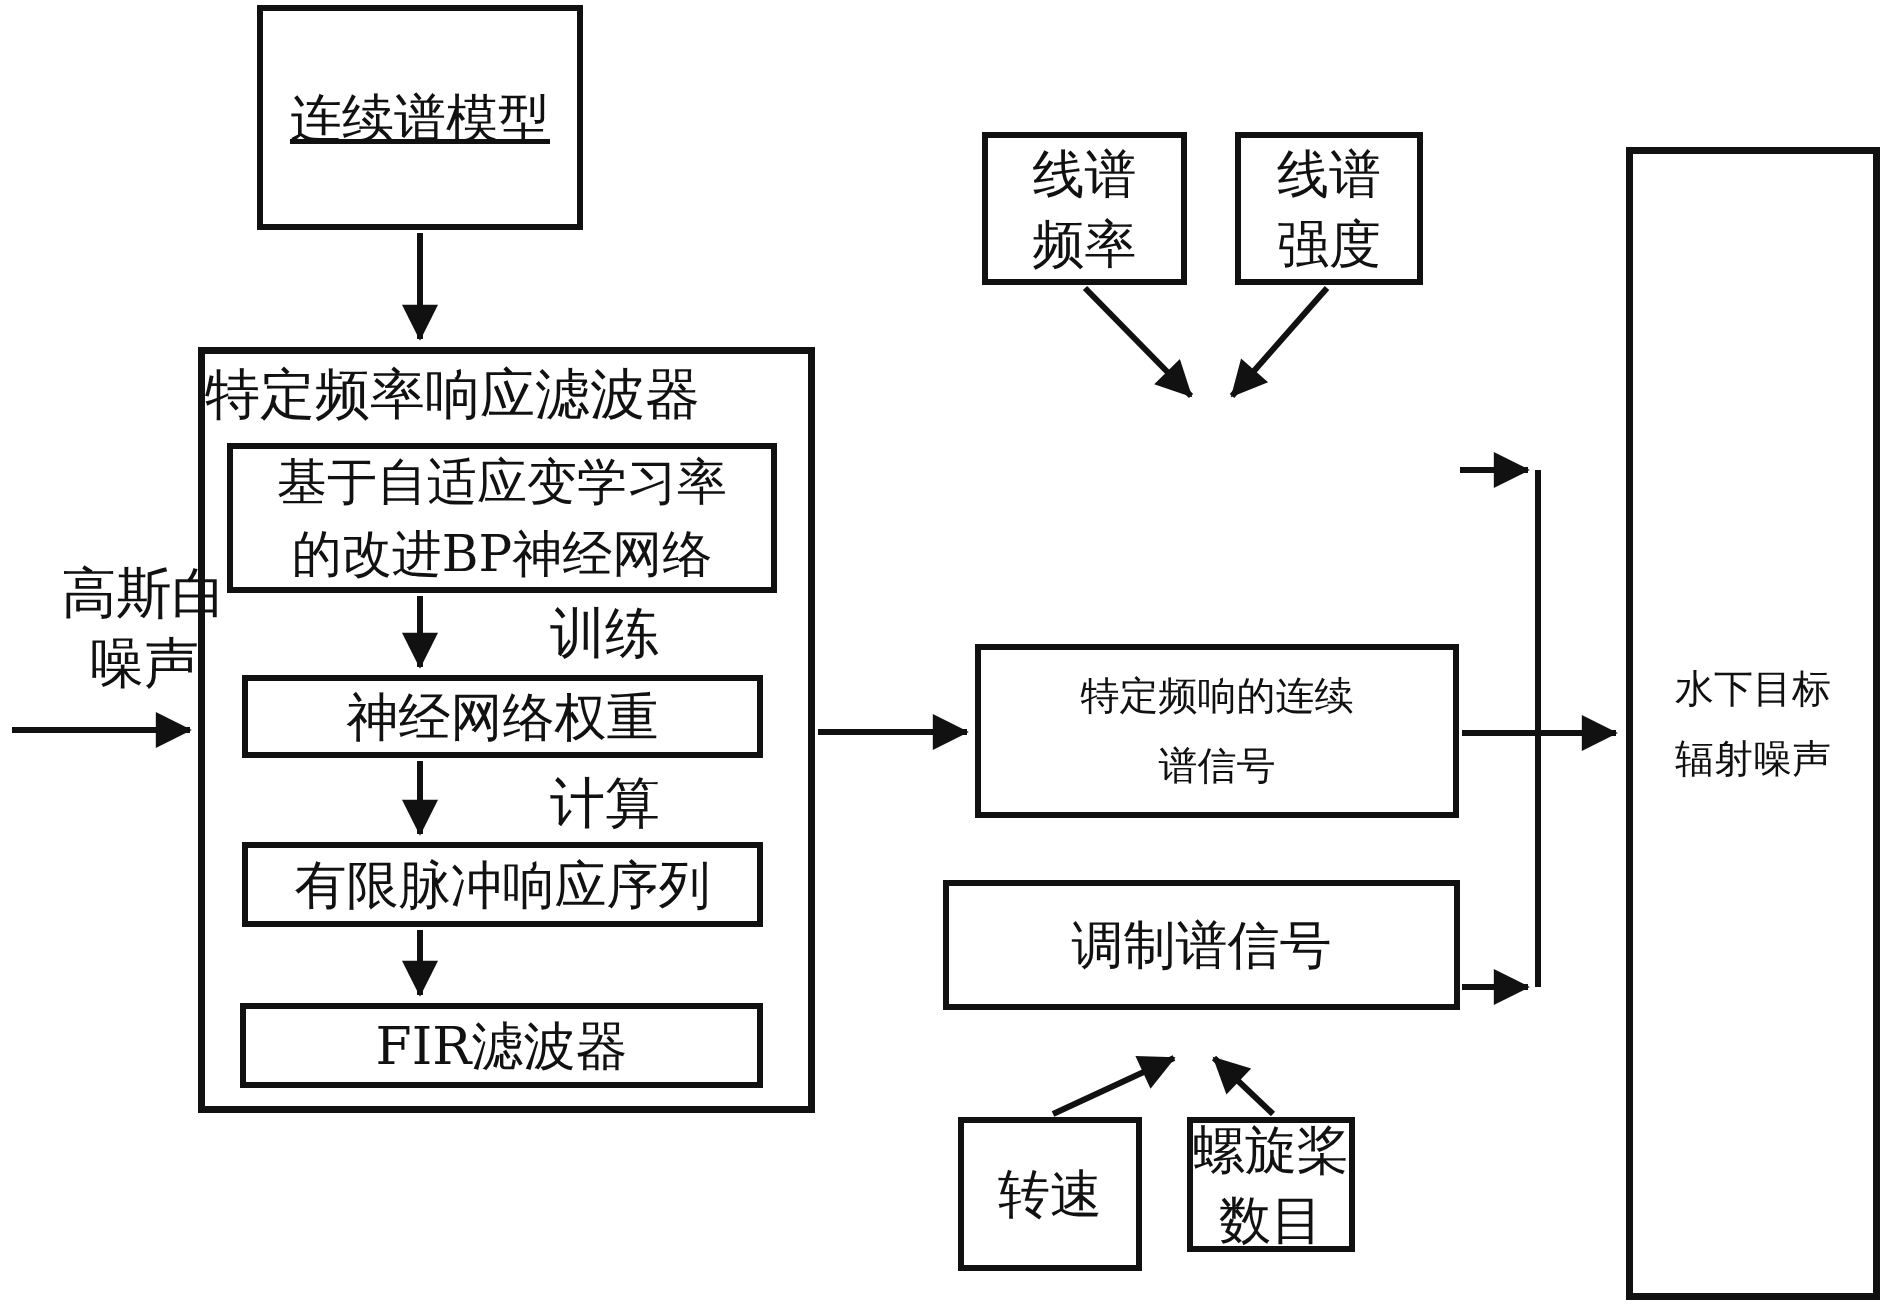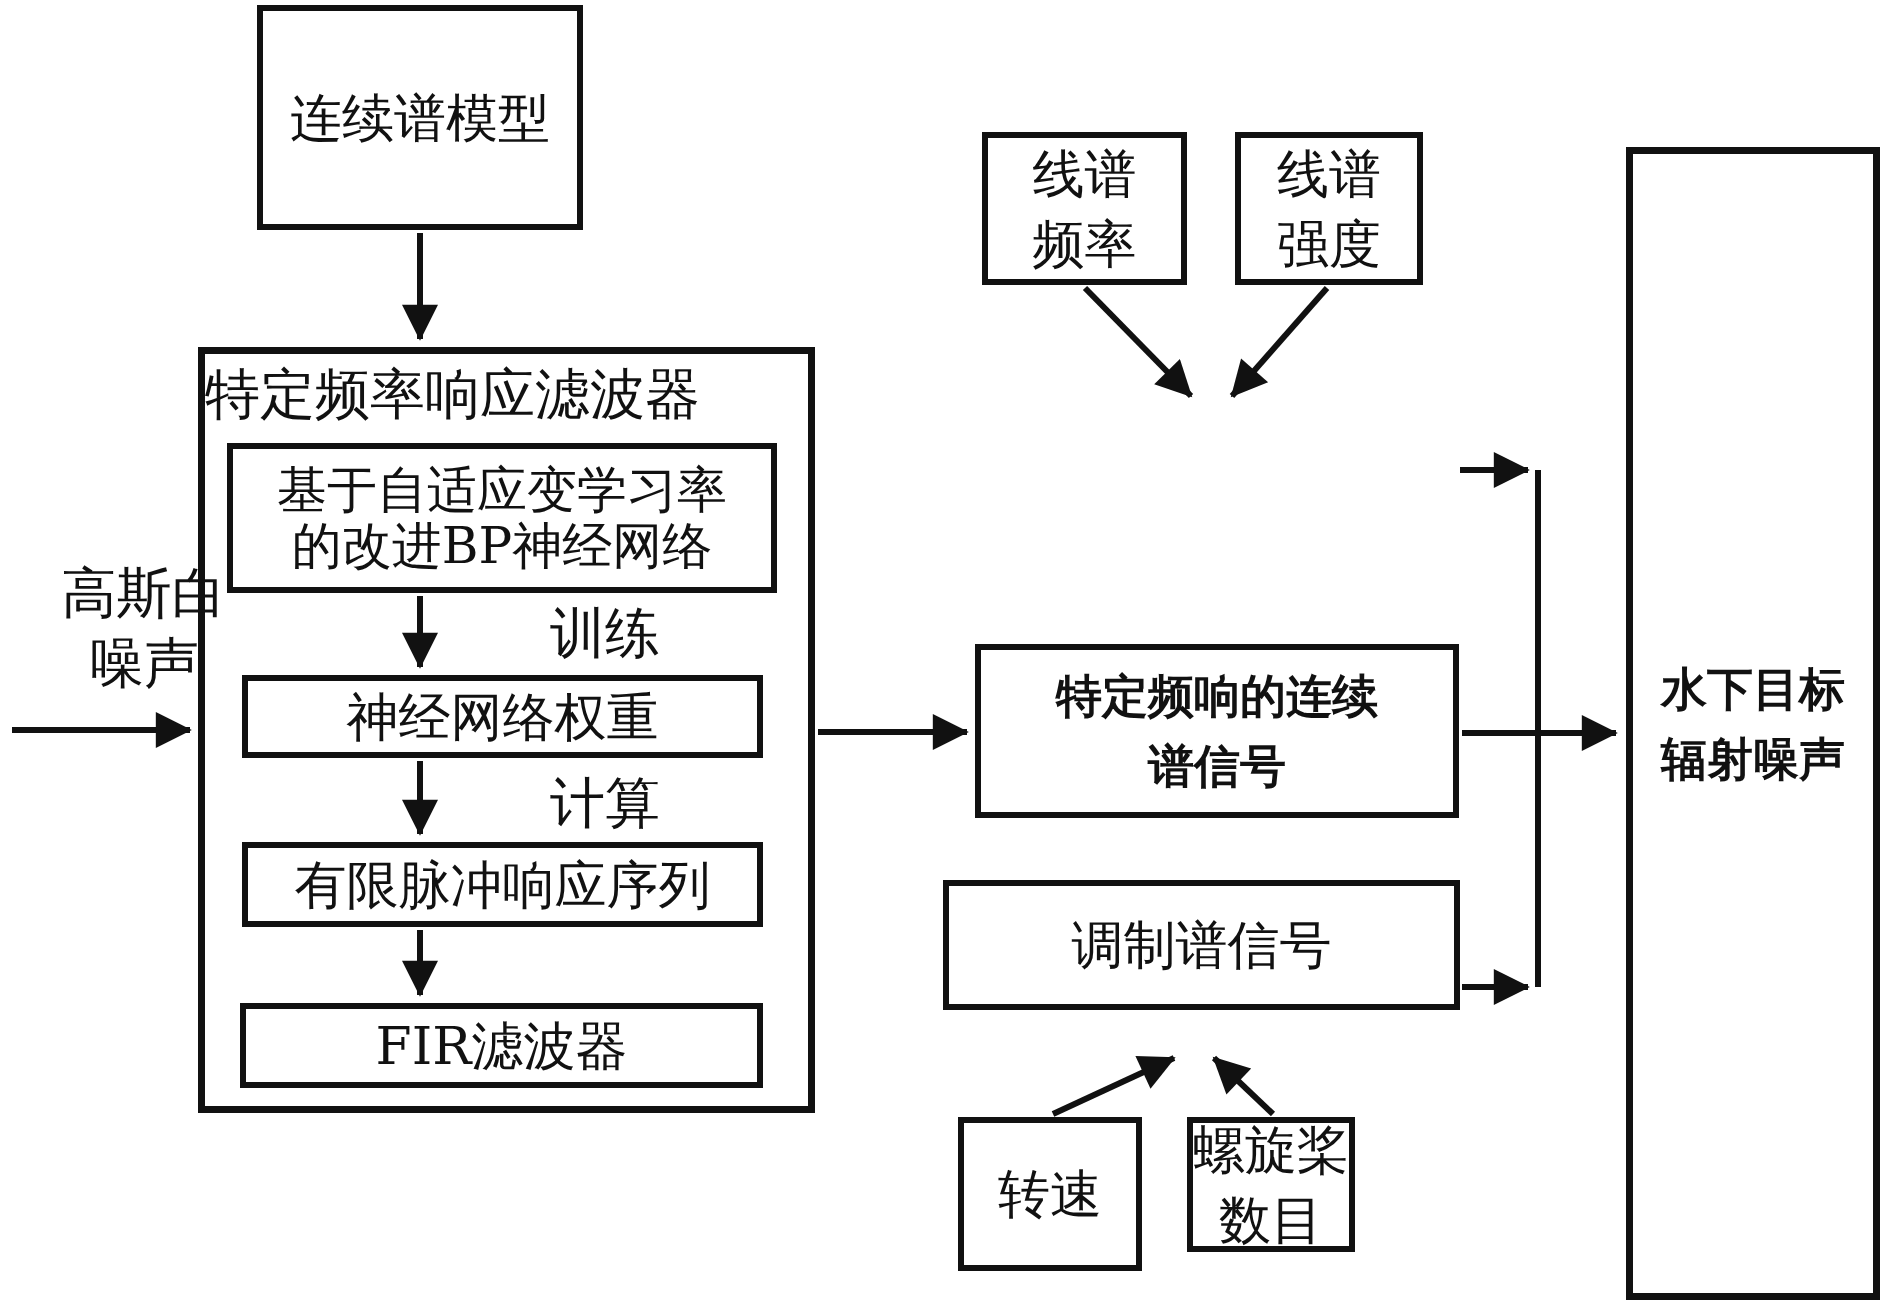--- a/index.html
+++ b/index.html
@@ -42,35 +42,35 @@
     white-space:pre-line;
   }
   .lbl{
     position:absolute;
     font-size:55px;
     line-height:70px;
     text-align:center;
     white-space:pre-line;
     color:#111111;
   }
-  .small-text{font-size:50px;line-height:56px;}
-  .mid-text{font-size:46px;line-height:70px;font-weight:bold;}
+  .small-text{font-size:50px;line-height:72px;}
+  .mid-text{font-size:39px;line-height:70px;}
   svg.wires{
     position:absolute;
     left:0;top:0;
     pointer-events:none;
   }
   svg.wires line{stroke:#111111;stroke-width:6;}
 </style>
 </head>
 <body>
 
 <div id="stage">
 
-  <div class="box" style="left:257px;top:5px;width:326px;height:225px;">连续谱模型</div>
+  <div class="box" style="left:257px;top:5px;width:326px;height:225px;text-decoration:underline;">连续谱模型</div>
 
   <div class="container-box" style="left:198px;top:347px;width:617px;height:766px;">
     <div class="container-title">特定频率响应滤波器</div>
   </div>
 
   <div class="box small-text" style="left:227px;top:443px;width:550px;height:150px;">基于自适应变学习率
 的改进BP神经网络</div>
 
   <div class="box" style="left:242px;top:675px;width:521px;height:83px;">神经网络权重</div>
 

